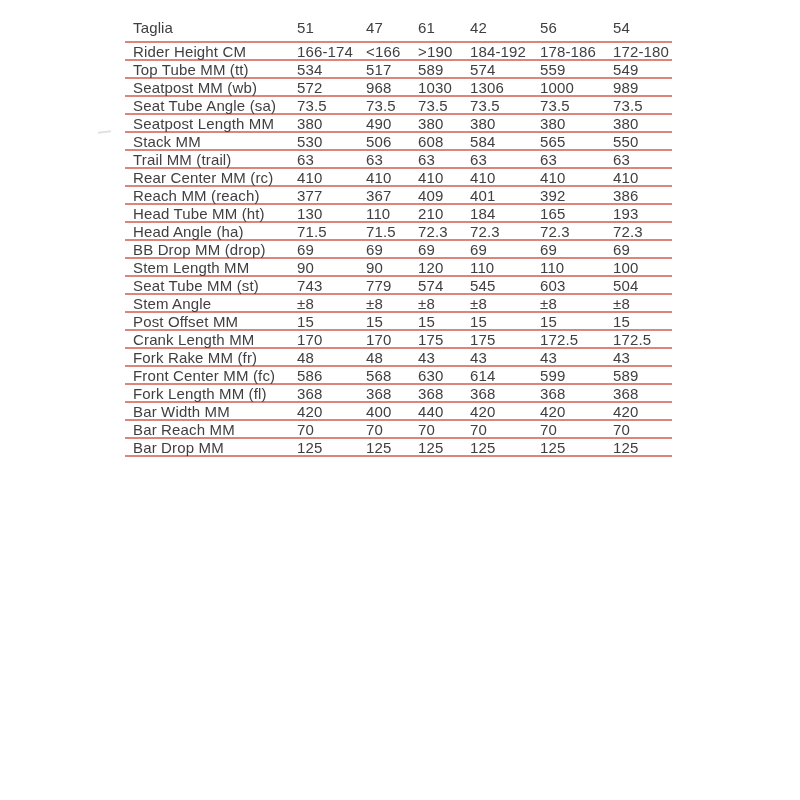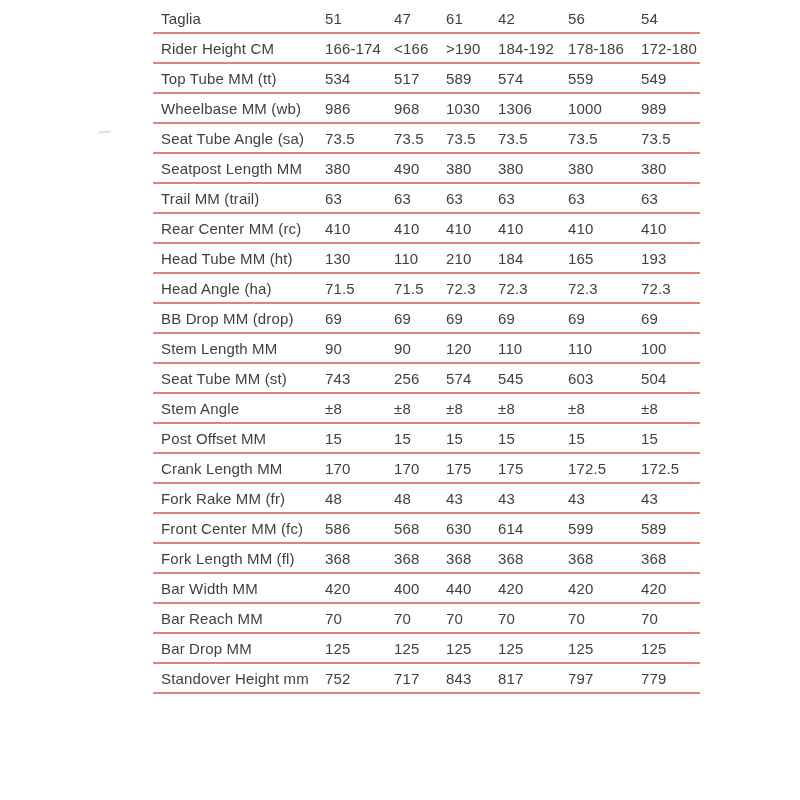--- a/index.html
+++ b/index.html
@@ -13,29 +13,28 @@
     height: 800px;
     background: var(--bg);
     font-family: "Liberation Sans", sans-serif;
     color: var(--text);
     overflow: hidden;
     position: relative;
   }
   .geometry-table {
     position: absolute;
     left: 125px;
-    top: 4px;
+    top: 13px;
     width: 547px;
-    margin-left: 28px;
   }
   .grid-row {
     display: grid;
     grid-template-columns: 164px 69px 52px 52px 70px 73px 59px;
     align-items: center;
-    height: 30px;
+    height: 18px;
     border-bottom: 2px solid var(--divider);
     padding-left: 8px;
     font-size: 15px;
     letter-spacing: 0.15px;
     line-height: 1;
     white-space: nowrap;
   }
   .grid-row.header-row {
     height: 30px;
   }
@@ -81,22 +80,22 @@
     <span class="cell">Top Tube MM (tt)</span>
   <span class="cell">534</span>
         <span class="cell">517</span>
         <span class="cell">589</span>
         <span class="cell">574</span>
         <span class="cell">559</span>
         <span class="cell">549</span>
       </div>
 
   <div class="grid-row">
-    <span class="cell">Wheelbase MM (wb)</span>
-  <span class="cell">986</span>
+    <span class="cell">Seatpost MM (wb)</span>
+  <span class="cell">572</span>
         <span class="cell">968</span>
         <span class="cell">1030</span>
         <span class="cell">1306</span>
         <span class="cell">1000</span>
         <span class="cell">989</span>
       </div>
 
   <div class="grid-row">
     <span class="cell">Seat Tube Angle (sa)</span>
   <span class="cell">73.5</span>
@@ -110,20 +109,29 @@
   <div class="grid-row">
     <span class="cell">Seatpost Length MM</span>
   <span class="cell">380</span>
         <span class="cell">490</span>
         <span class="cell">380</span>
         <span class="cell">380</span>
         <span class="cell">380</span>
         <span class="cell">380</span>
       </div>
 
+  <div class="grid-row">
+    <span class="cell">Stack MM</span>
+  <span class="cell">530</span>
+        <span class="cell">506</span>
+        <span class="cell">608</span>
+        <span class="cell">584</span>
+        <span class="cell">565</span>
+        <span class="cell">550</span>
+      </div>
 
   <div class="grid-row">
     <span class="cell">Trail MM (trail)</span>
   <span class="cell">63</span>
         <span class="cell">63</span>
         <span class="cell">63</span>
         <span class="cell">63</span>
         <span class="cell">63</span>
         <span class="cell">63</span>
       </div>
@@ -131,20 +139,29 @@
   <div class="grid-row">
     <span class="cell">Rear Center MM (rc)</span>
   <span class="cell">410</span>
         <span class="cell">410</span>
         <span class="cell">410</span>
         <span class="cell">410</span>
         <span class="cell">410</span>
         <span class="cell">410</span>
       </div>
 
+  <div class="grid-row">
+    <span class="cell">Reach MM (reach)</span>
+  <span class="cell">377</span>
+        <span class="cell">367</span>
+        <span class="cell">409</span>
+        <span class="cell">401</span>
+        <span class="cell">392</span>
+        <span class="cell">386</span>
+      </div>
 
   <div class="grid-row">
     <span class="cell">Head Tube MM (ht)</span>
   <span class="cell">130</span>
         <span class="cell">110</span>
         <span class="cell">210</span>
         <span class="cell">184</span>
         <span class="cell">165</span>
         <span class="cell">193</span>
       </div>
@@ -175,21 +192,21 @@
         <span class="cell">90</span>
         <span class="cell">120</span>
         <span class="cell">110</span>
         <span class="cell">110</span>
         <span class="cell">100</span>
       </div>
 
   <div class="grid-row">
     <span class="cell">Seat Tube MM (st)</span>
   <span class="cell">743</span>
-        <span class="cell">256</span>
+        <span class="cell">779</span>
         <span class="cell">574</span>
         <span class="cell">545</span>
         <span class="cell">603</span>
         <span class="cell">504</span>
       </div>
 
   <div class="grid-row">
     <span class="cell">Stem Angle</span>
   <span class="cell">±8</span>
         <span class="cell">±8</span>
@@ -272,23 +289,14 @@
   <div class="grid-row">
     <span class="cell">Bar Drop MM</span>
   <span class="cell">125</span>
         <span class="cell">125</span>
         <span class="cell">125</span>
         <span class="cell">125</span>
         <span class="cell">125</span>
         <span class="cell">125</span>
       </div>
 
-  <div class="grid-row">
-    <span class="cell">Standover Height mm</span>
-  <span class="cell">752</span>
-        <span class="cell">717</span>
-        <span class="cell">843</span>
-        <span class="cell">817</span>
-        <span class="cell">797</span>
-        <span class="cell">779</span>
-      </div>
 </div>
 </div>
 
 </body></html>

